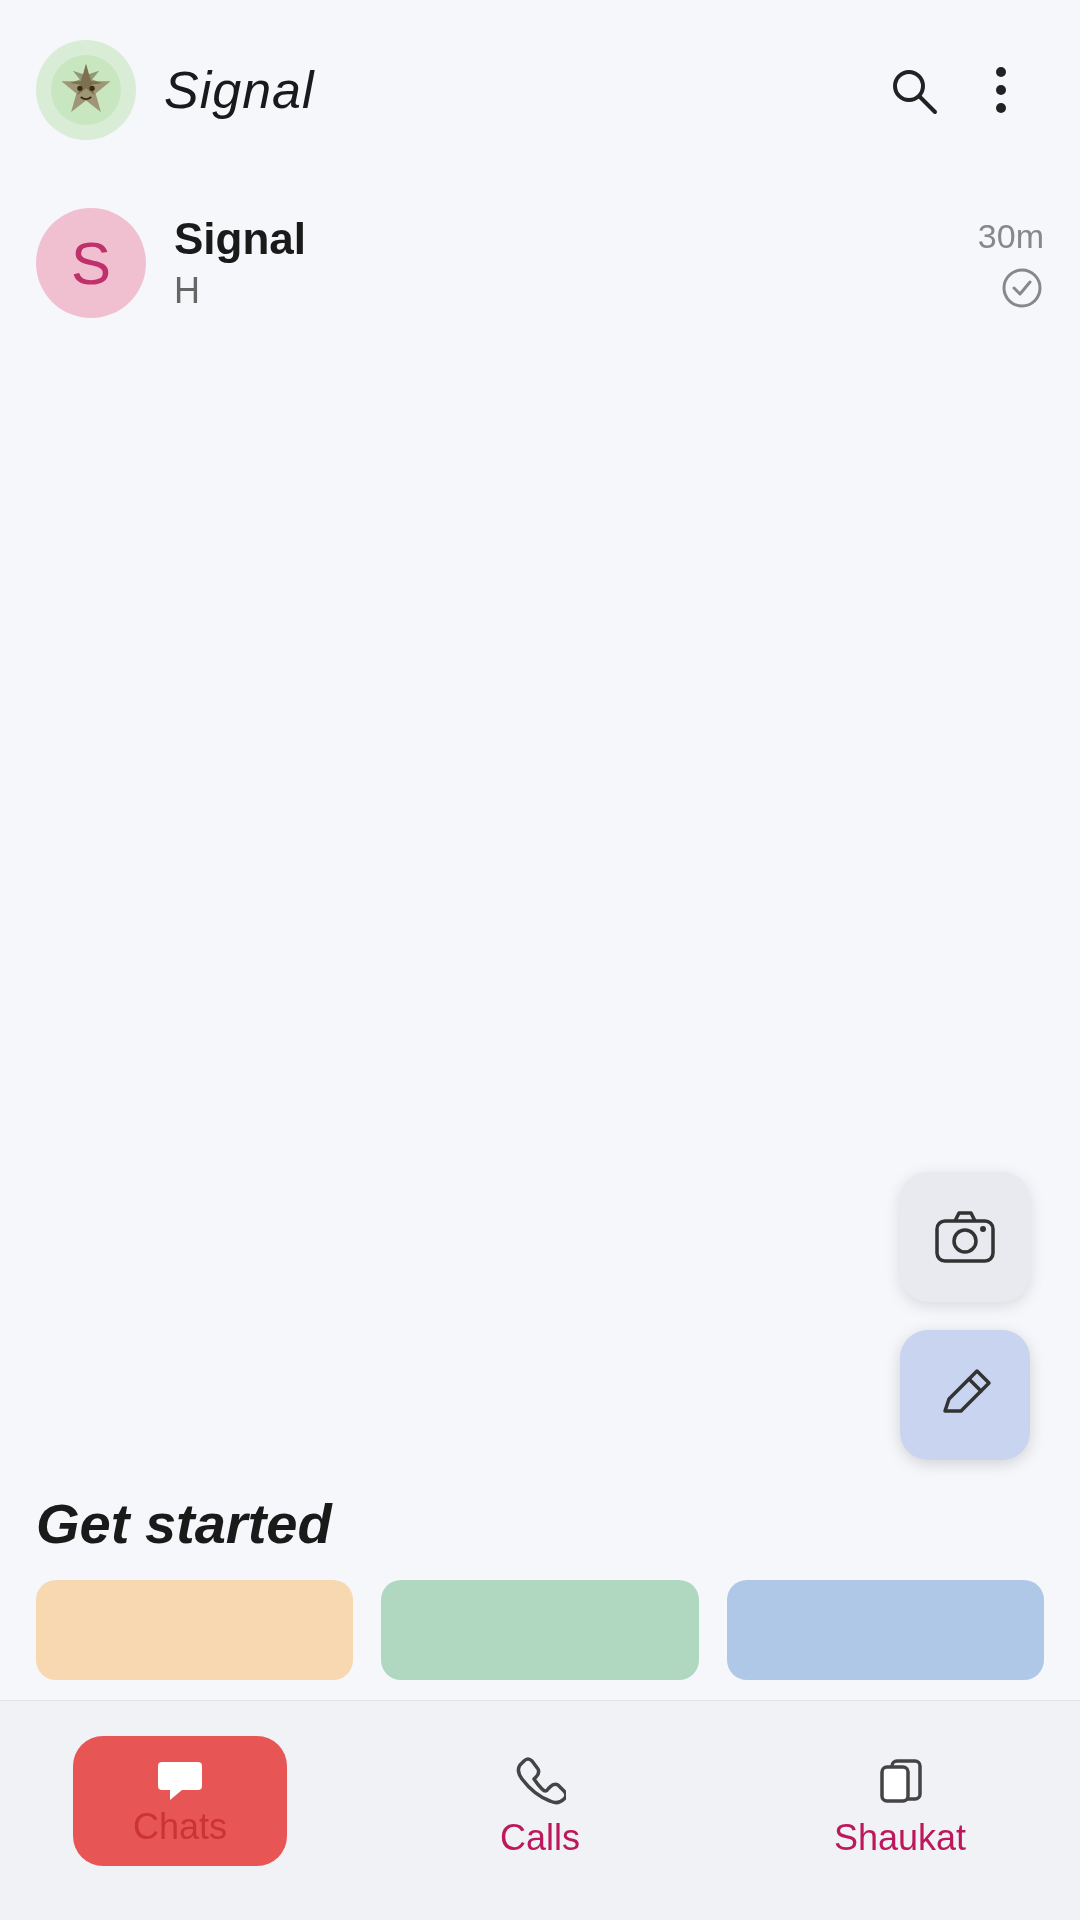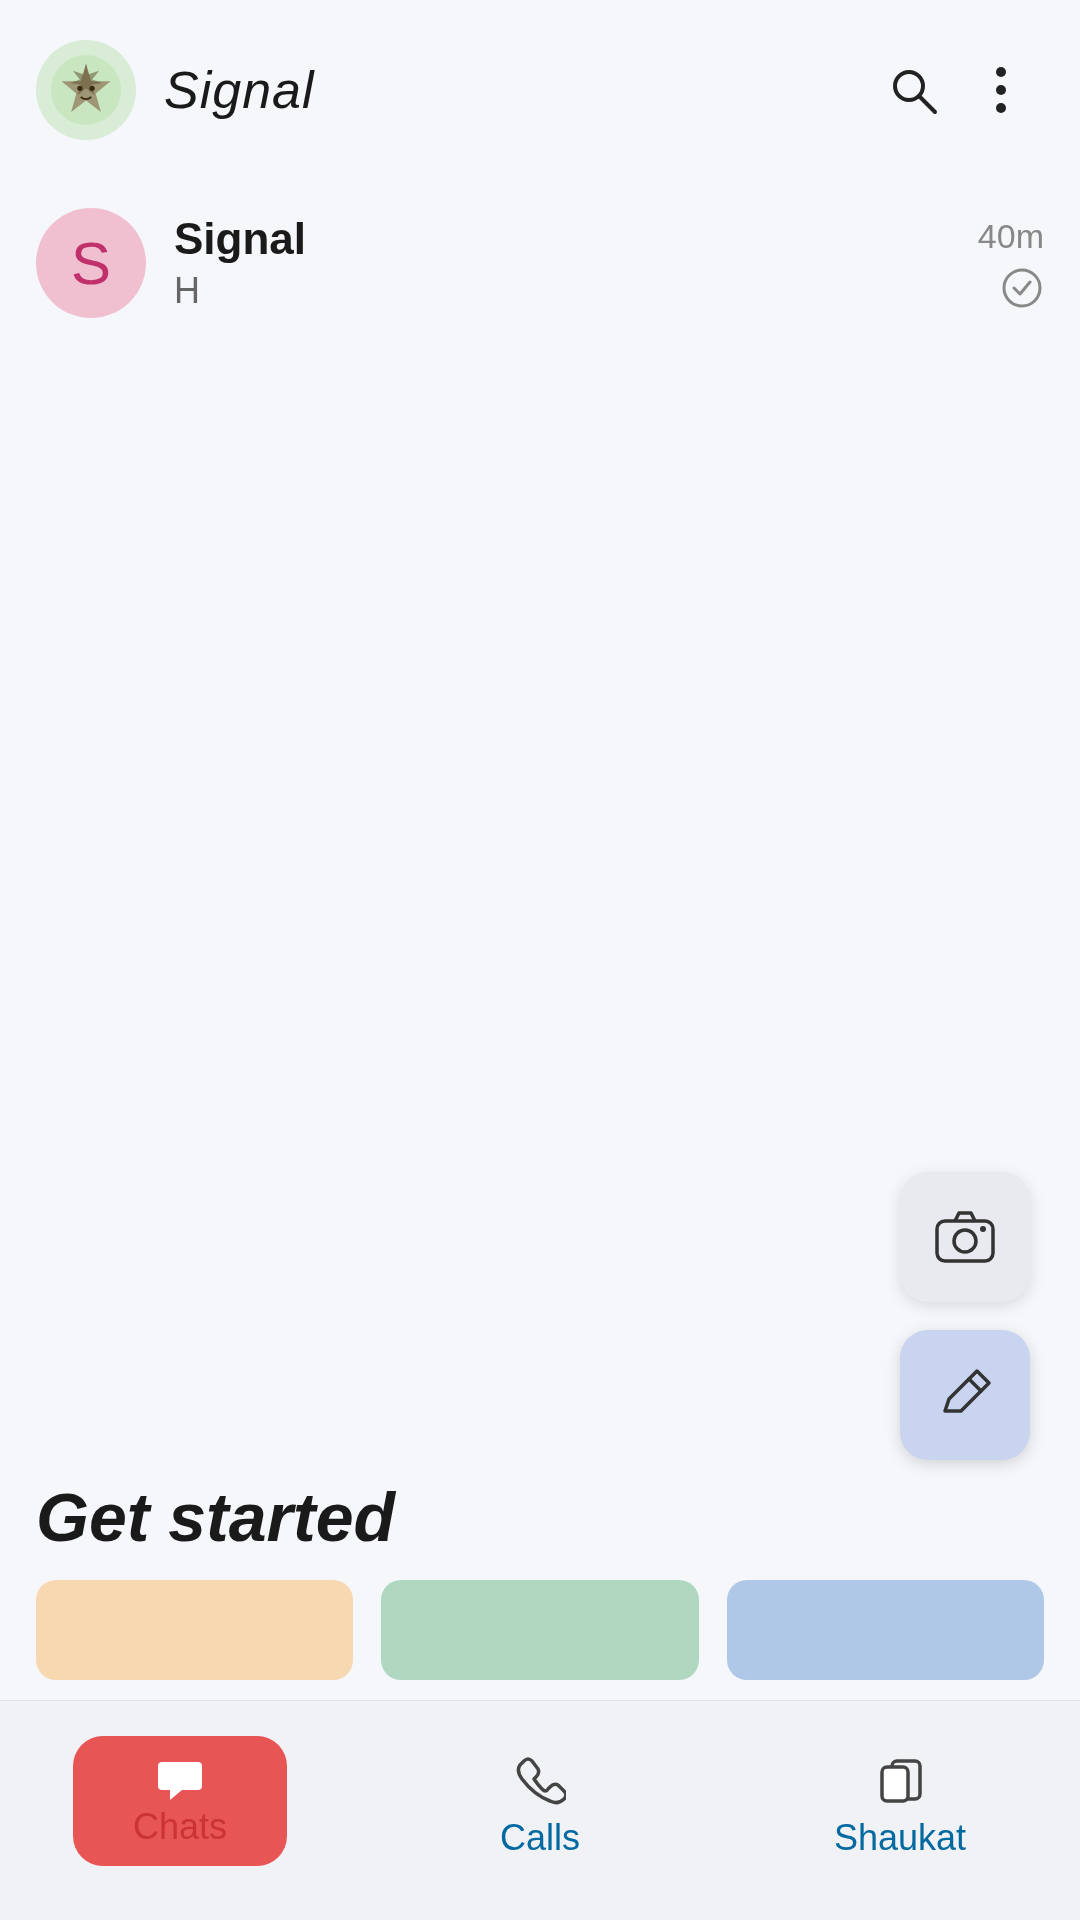--- a/index.html
+++ b/index.html
@@ -163,21 +163,21 @@
     
     .get-started-section {
       position: absolute;
       bottom: 240px;
       left: 0;
       right: 0;
       padding: 0 36px;
     }
 
     .get-started-title {
-      font-size: 68px;
+      font-size: 56px;
       font-weight: 700;
       font-style: italic;
       color: #1a1a1a;
       margin-bottom: 24px;
     }
 
     .get-started-cards {
       display: flex;
       gap: 28px;
     }
@@ -232,21 +232,21 @@
     }
 
     .nav-icon {
       display: flex;
       align-items: center;
       justify-content: center;
     }
 
     .nav-label {
       font-size: 36px;
-      color: #0369a1;
+      color: #be185d;
     }
 
     .nav-label-active {
       color: #cc3333;
       font-weight: 500;
     }
 
     .nav-item-active .nav-label {
       color: #cc3333;
     }
@@ -295,21 +295,21 @@
 <div class="chat-list">
   <div class="chat-item">
     <div class="chat-avatar">
       <span class="chat-avatar-letter">S</span>
     </div>
     <div class="chat-info">
       <div class="chat-name">Signal</div>
       <div class="chat-preview">H</div>
     </div>
     <div class="chat-meta">
-      <span class="chat-time">40m</span>
+      <span class="chat-time">30m</span>
       <div class="chat-status">
         <svg width="44" height="44" viewBox="0 0 44 44">
           <circle cx="22" cy="22" r="18" stroke="#888" stroke-width="3" fill="none"></circle>
           <polyline points="14,22 20,28 30,16" stroke="#888" stroke-width="3" fill="none" stroke-linecap="round" stroke-linejoin="round"></polyline>
         </svg>
       </div>
     </div>
   </div>
 </div>
 

